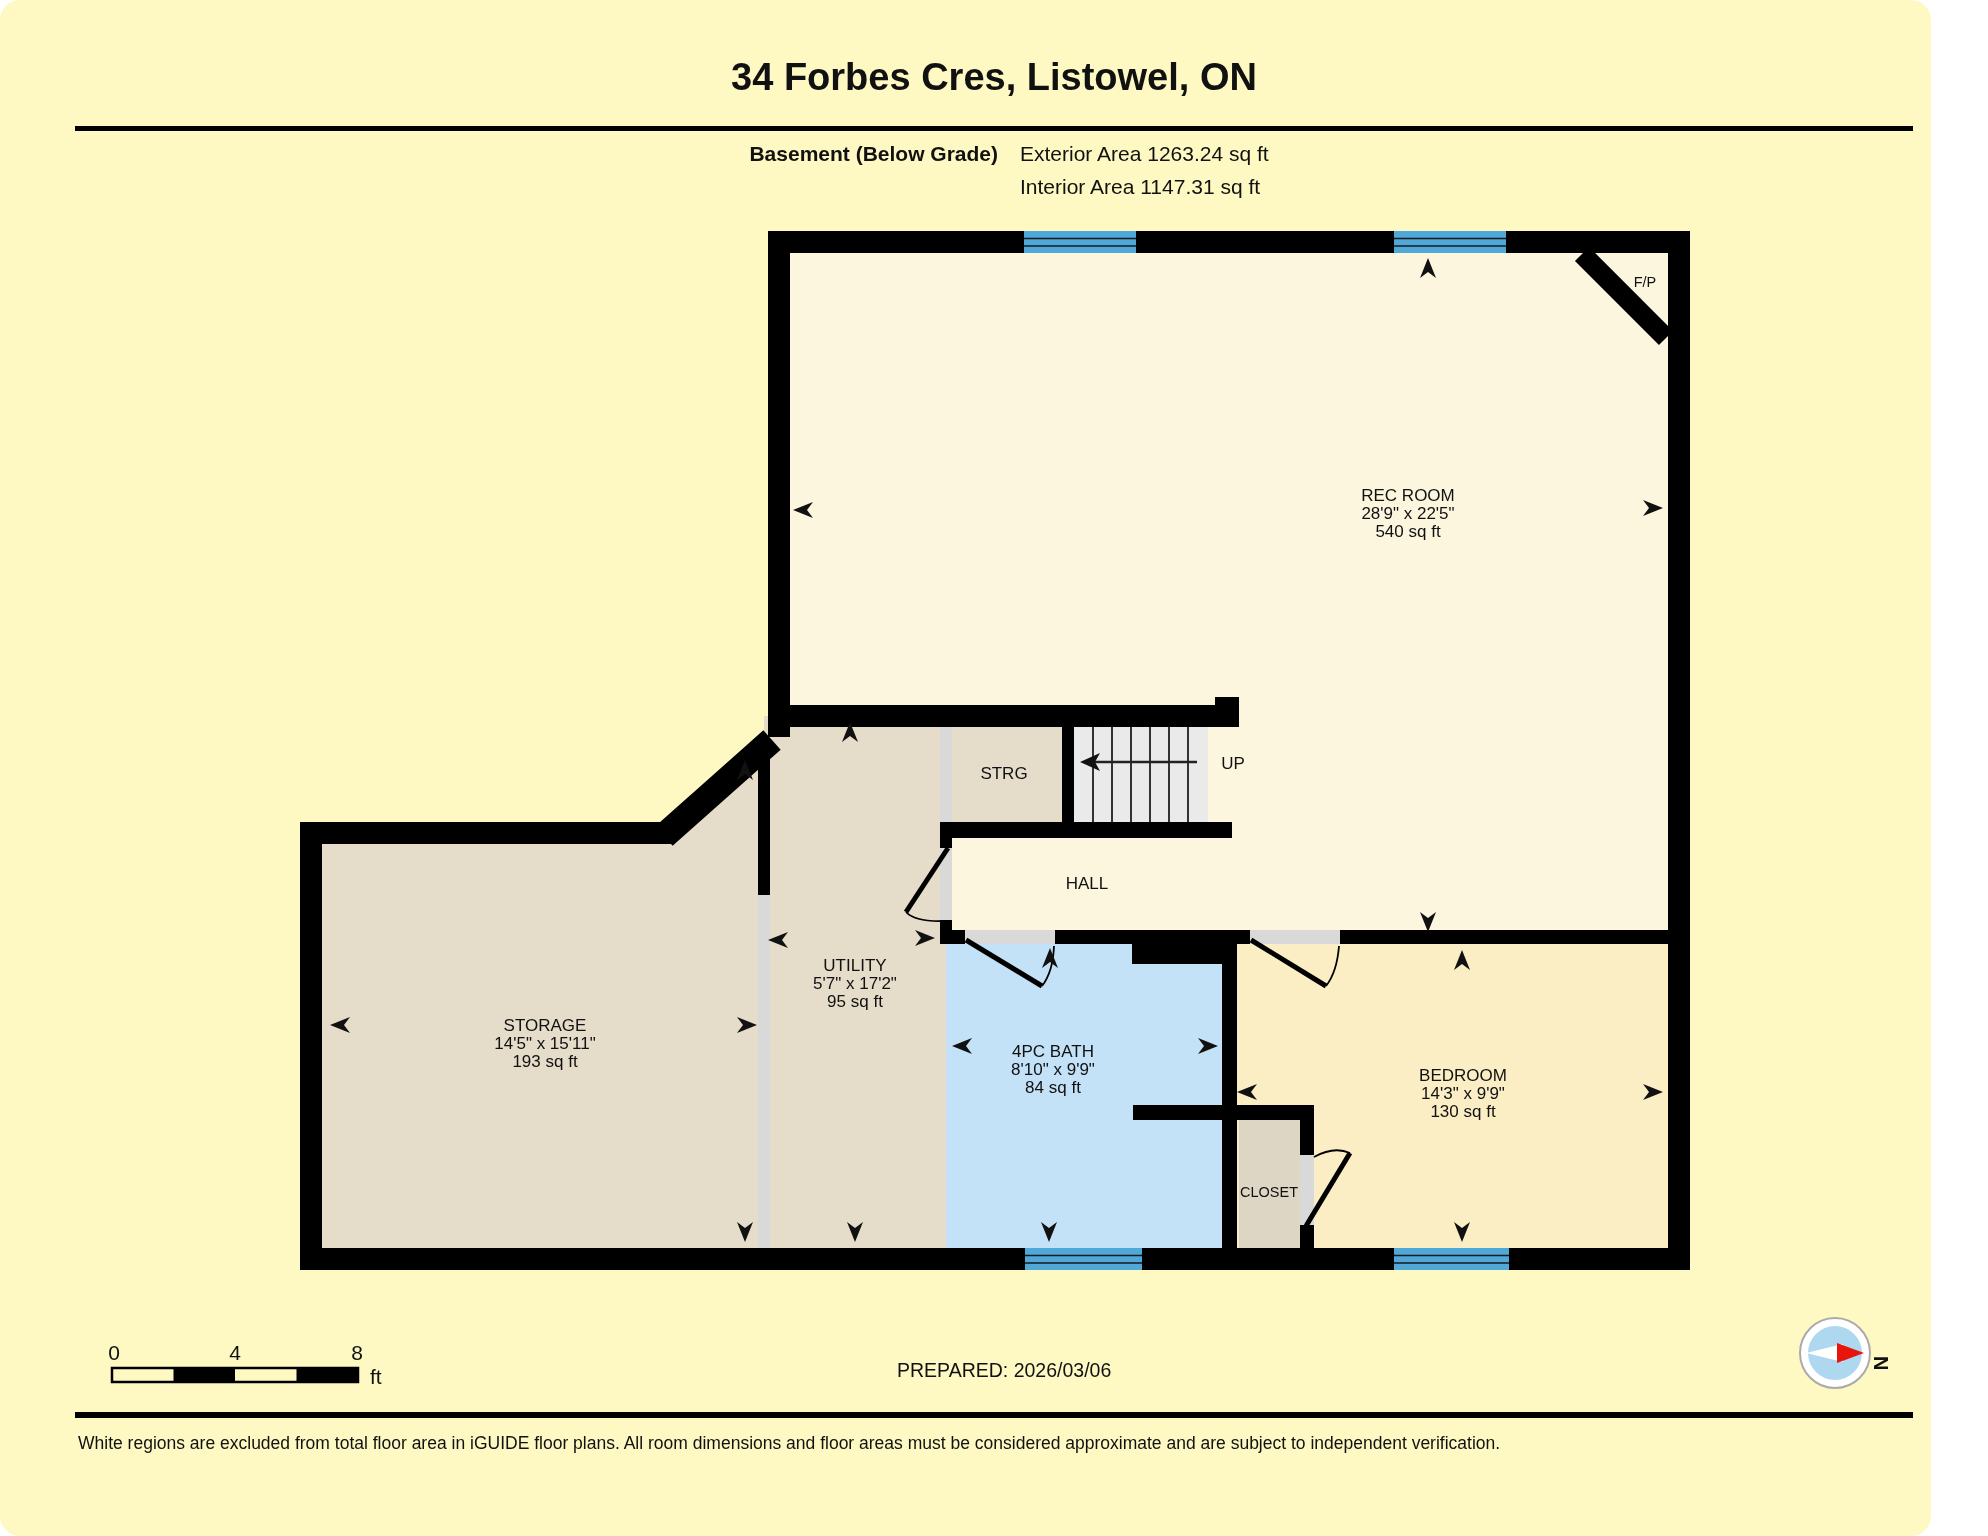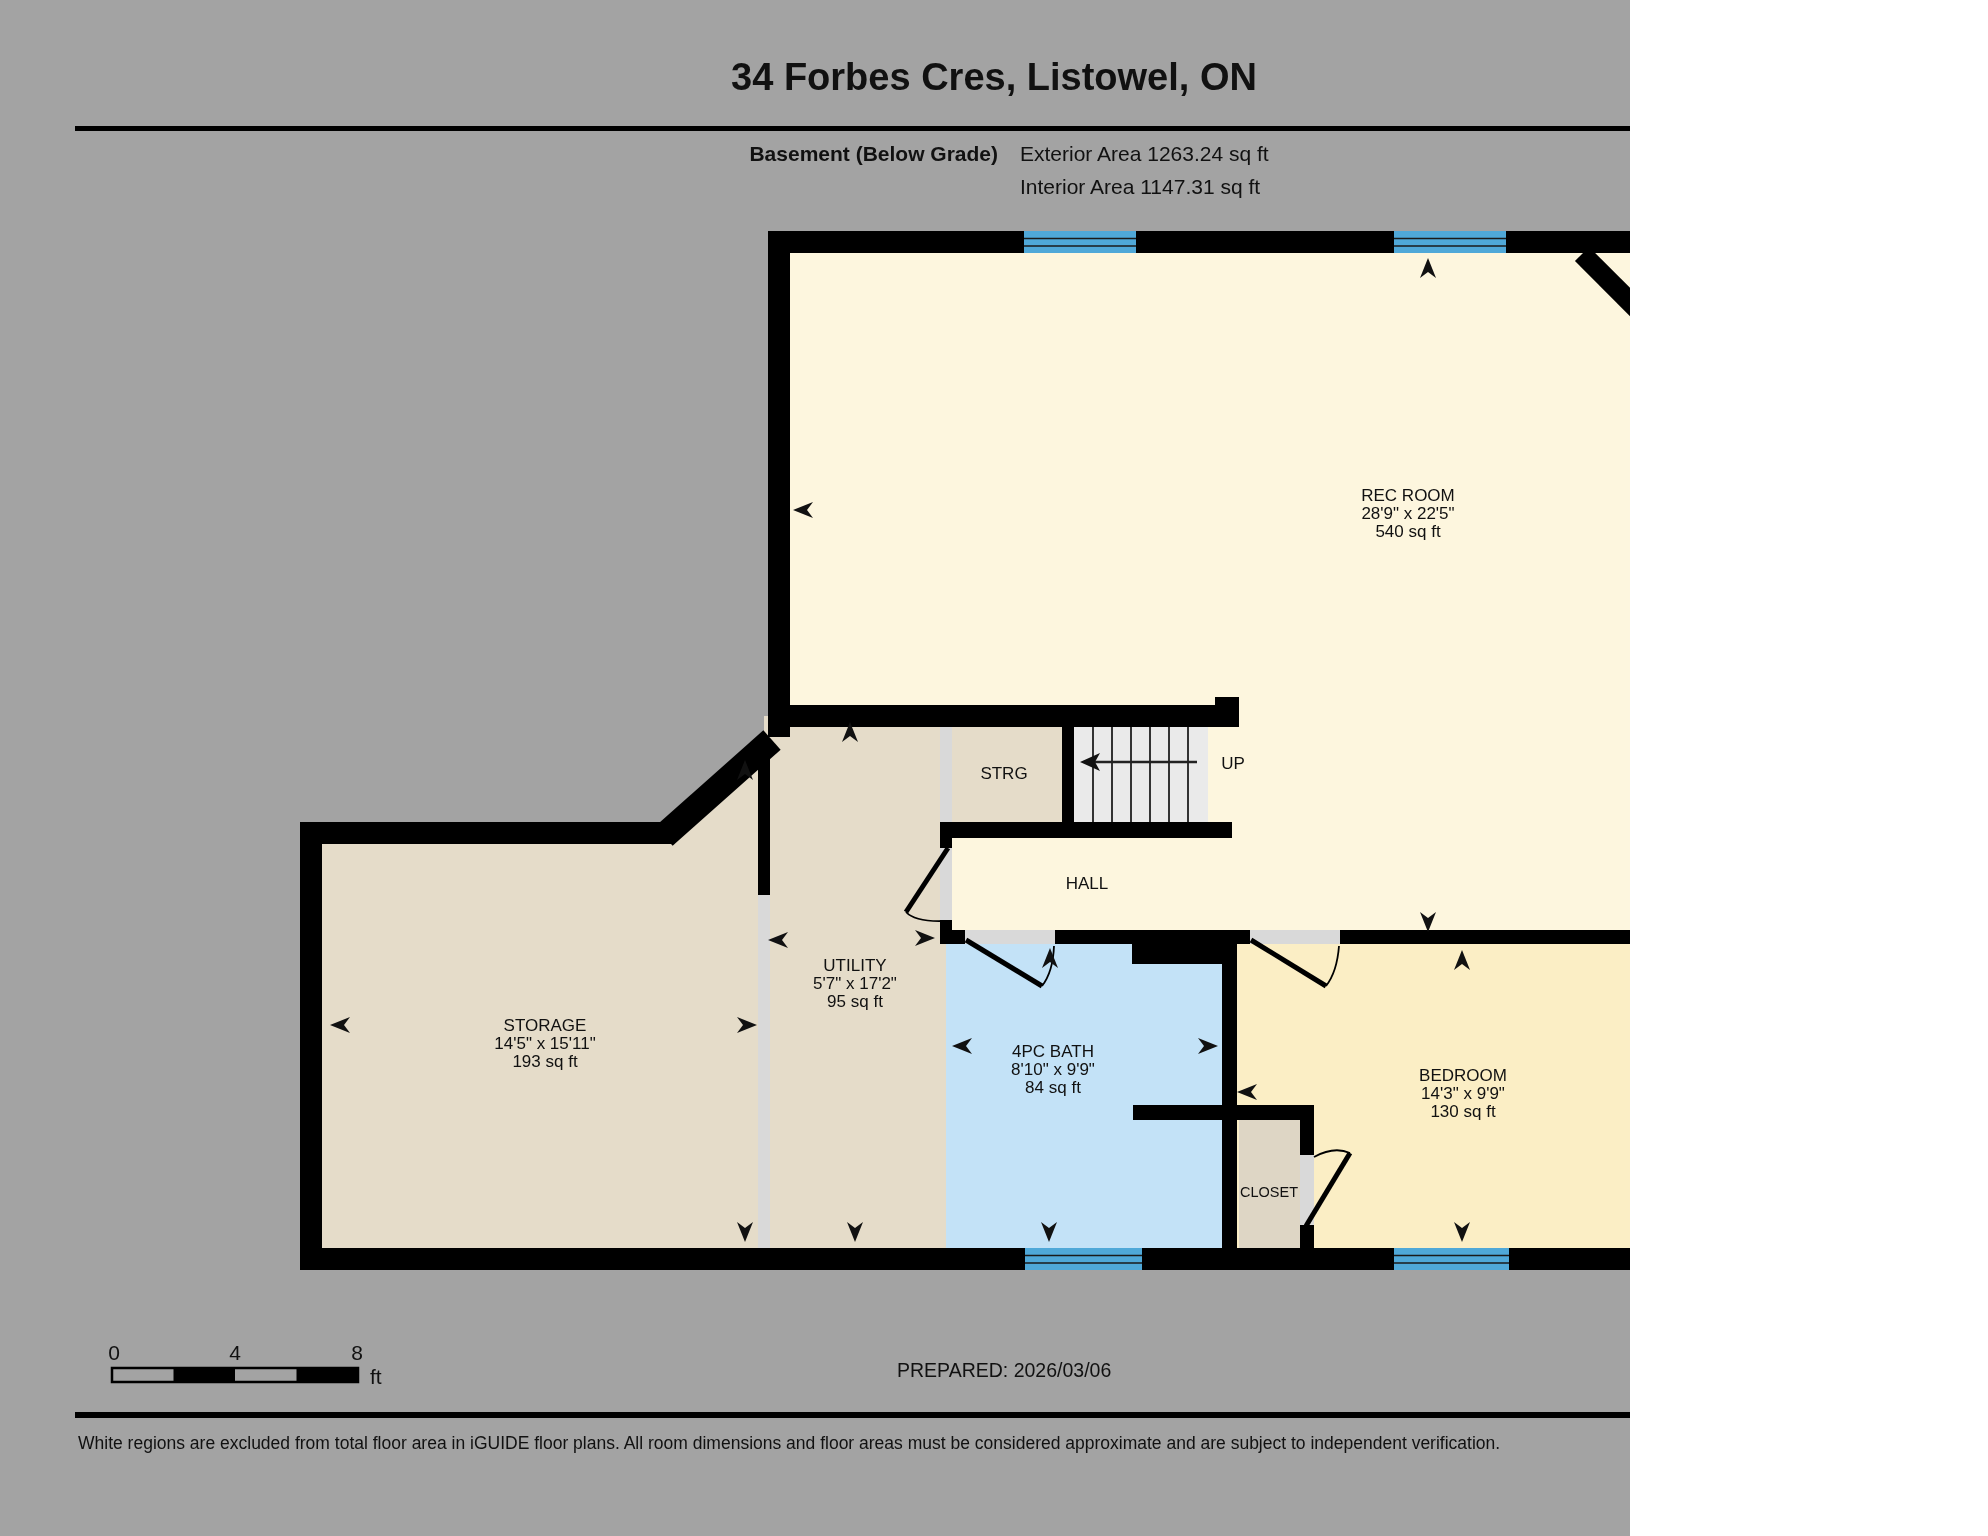--- a/index.html
+++ b/index.html
@@ -1,17 +1,17 @@
 <!DOCTYPE html>
 <html><head>
 <meta charset="utf-8">
 <style>
   html,body{margin:0;padding:0;background:#ffffff;}
-  .page{position:relative;width:1630px;height:1536px;background:#a3a3a3;overflow:hidden;
-        font-family:"Liberation Sans", sans-serif;}
+  .page{position:relative;width:1931px;height:1536px;background:#fef9c3;overflow:hidden;
+        font-family:"Liberation Sans", sans-serif;border-radius:20px;}
   svg{position:absolute;left:0;top:0;}
   text{fill:#111111;}
   .t-title{font-size:38px;font-weight:bold;}
   .t-sub-b{font-size:21px;font-weight:bold;}
   .t-sub{font-size:21px;}
   .t-room{font-size:17px;}
   .t-small{font-size:14.5px;}
   .t-scale{font-size:21px;}
   .t-prep{font-size:19.5px;}
   .t-foot{font-size:17.5px;}

